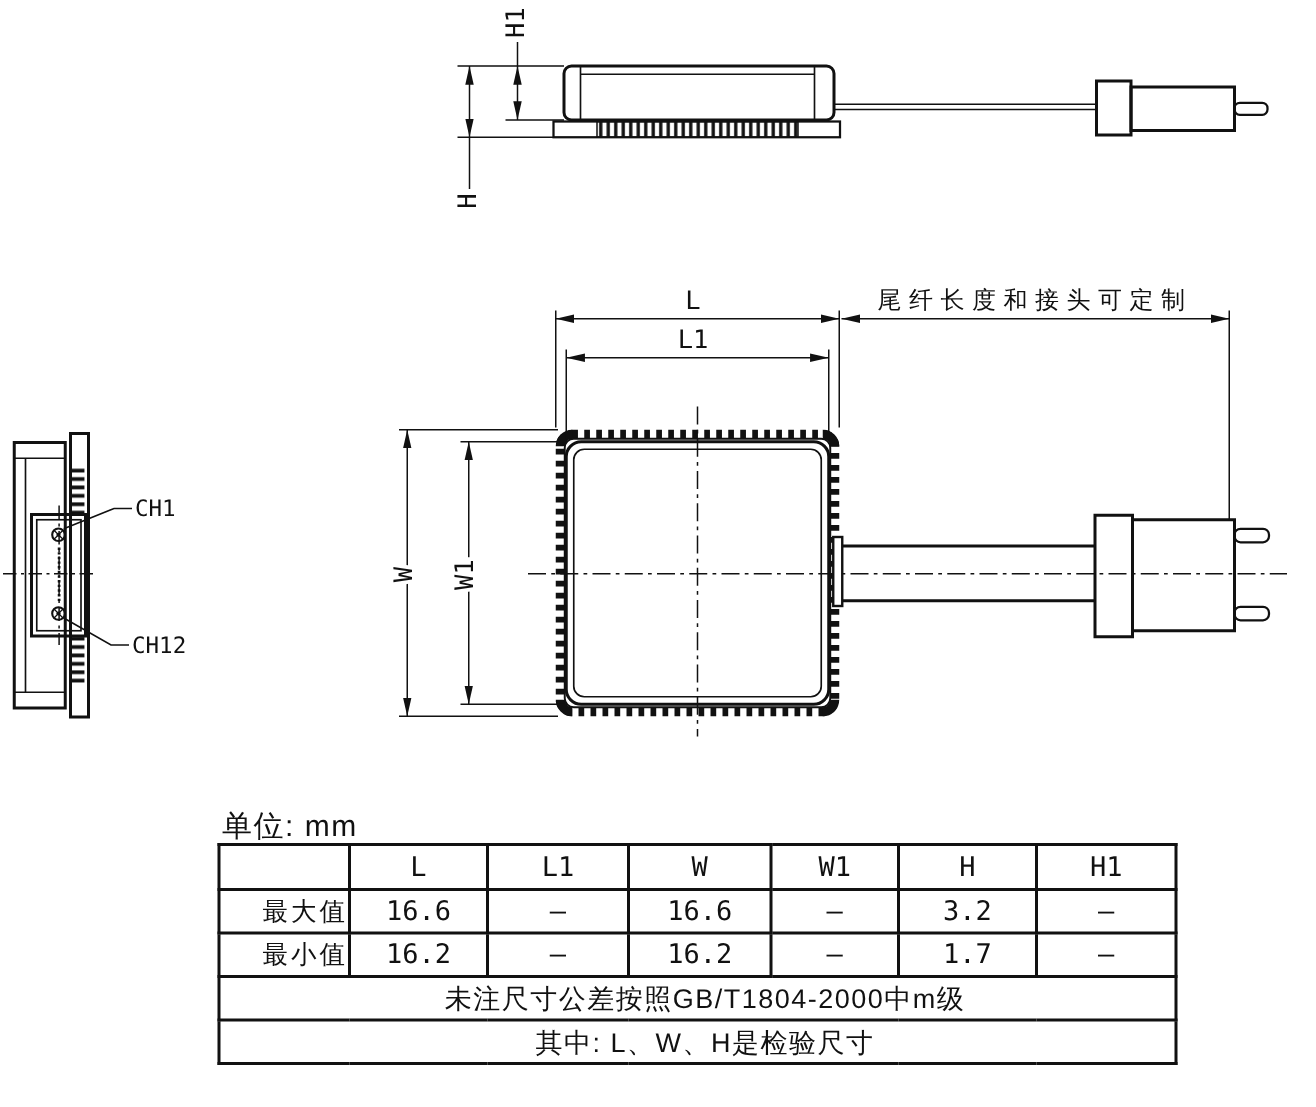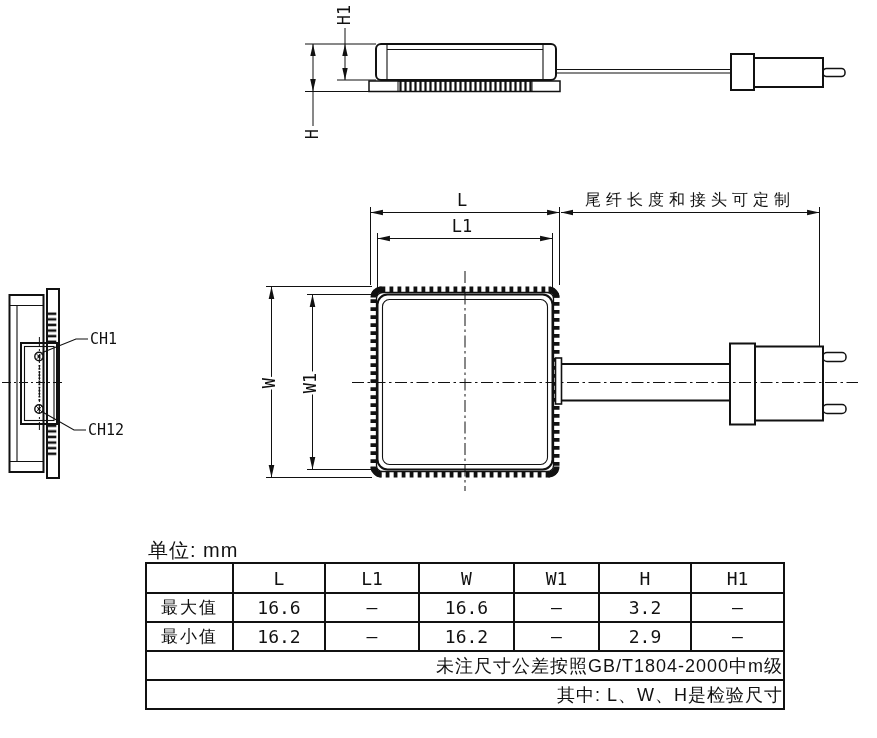--- a/index.html
+++ b/index.html
@@ -16,22 +16,22 @@
   svg .chlabel{font-size:15px;}
   svg .halo{paint-order:stroke;stroke:#fff;stroke-width:5px;}
   svg .cjk{font-family:"Liberation Sans",sans-serif;font-size:16px;letter-spacing:5px;}
   #units{position:absolute;left:148px;top:537px;font-size:20px;
          font-family:"Liberation Sans",sans-serif;letter-spacing:1px;}
   #spec-table{position:absolute;left:145px;top:562px;border-collapse:collapse;
               table-layout:fixed;width:638px;}
   #spec-table td{border:2px solid #111;text-align:center;padding:0;
                  font-size:18px;box-sizing:border-box;overflow:hidden;}
   #spec-table td.num{font-family:"DejaVu Sans Mono",monospace;}
-  #spec-table td.rowname{font-size:17px;letter-spacing:2px;}
-  #spec-table td.note{text-align:right;padding-left:10px;letter-spacing:1px;}
+  #spec-table td.rowname{font-size:17px;letter-spacing:2px;text-align:right;}
+  #spec-table td.note{text-align:center;padding-left:10px;letter-spacing:1px;}
   #spec-table tr{height:29px;}
   #spec-table tr.hdr{height:30px;}
   #spec-table tr.hdr td{font-family:"DejaVu Sans Mono",monospace;font-size:18px;}
 </style>
 </head>
 <body>
 
 <div id="stage">
 
 <svg width="877" height="738" viewBox="0 0 877 738">
@@ -187,21 +187,21 @@
     <td class="num">—</td>
     <td class="num">3.2</td>
     <td class="num">—</td>
   </tr>
   <tr>
     <td class="rowname">最小值</td>
     <td class="num">16.2</td>
     <td class="num">—</td>
     <td class="num">16.2</td>
     <td class="num">—</td>
-    <td class="num">2.9</td>
+    <td class="num">1.7</td>
     <td class="num">—</td>
   </tr>
   <tr>
     <td class="note" colspan="7">未注尺寸公差按照GB/T1804-2000中m级</td>
   </tr>
   <tr>
     <td class="note" colspan="7">其中: L、W、H是检验尺寸</td>
   </tr>
 </tbody>
     </table>

